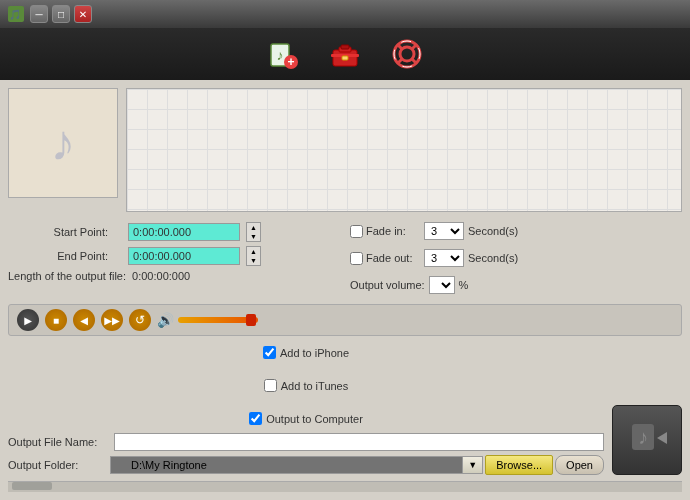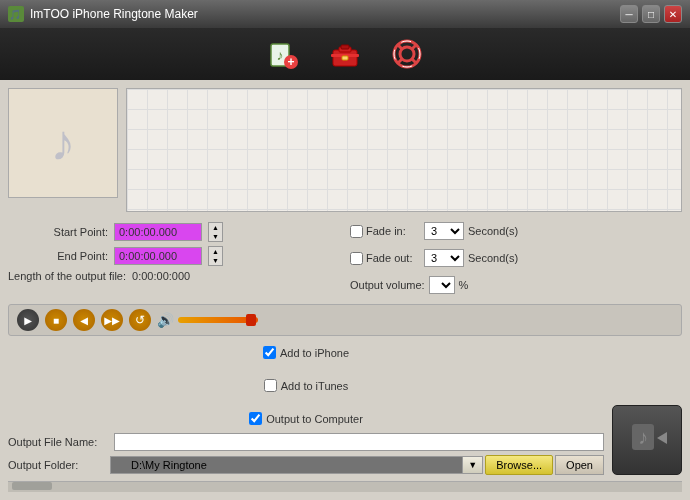--- a/index.html
+++ b/index.html
@@ -143,26 +143,27 @@
       display: flex;
       align-items: center;
       gap: 6px;
     }
     .param-label {
       color: #333;
       min-width: 100px;
       text-align: right;
     }
     .param-input {
-      background: #d946ef;
+      background: #5eead4;
       border: 1px solid #999;
       padding: 2px 4px;
-      width: 88px;
-      font-size: 11px;
-      color: #333;
+      width: 112px;
+      font-size: 11px;
+      color: #333;
+      margin-left: 14px;
     }
     .spinner-btn {
       display: flex;
       flex-direction: column;
       border: 1px solid #999;
       background: #e0ddd8;
       cursor: pointer;
     }
     .spin-up, .spin-down {
       font-size: 7px;
@@ -319,21 +320,21 @@
       cursor: pointer;
       font-size: 11px;
       border-radius: 2px;
     }
     .open-btn {
       background: linear-gradient(to bottom, #e8e0d0, #c8c0b0);
       border: 1px solid #999;
       padding: 3px 10px;
       cursor: pointer;
       font-size: 11px;
-      border-radius: 0;
+      border-radius: 8px;
     }
 
     
     .right-panel-btn {
       width: 70px;
       height: 70px;
       background: linear-gradient(to bottom, #555, #333);
       border: 1px solid #222;
       border-radius: 5px;
       display: flex;
@@ -371,21 +372,20 @@
       background: #c0bdb5;
       height: 12px;
       border-top: 1px solid #aaa;
     }
   </style>
 </head>
 <body>
 
 <div class="title-bar">
   <div class="title-bar-icon">🎵</div>
-  <span class="title-bar-text">ImTOO iPhone Ringtone Maker</span>
   <div class="window-controls">
     <div class="win-btn">─</div>
     <div class="win-btn">□</div>
     <div class="win-btn" style="background: linear-gradient(to bottom, #cc4444, #aa2222);">✕</div>
   </div>
 </div>
 
 <div class="toolbar">
   <div class="toolbar-btn">
     <div class="toolbar-icon">

